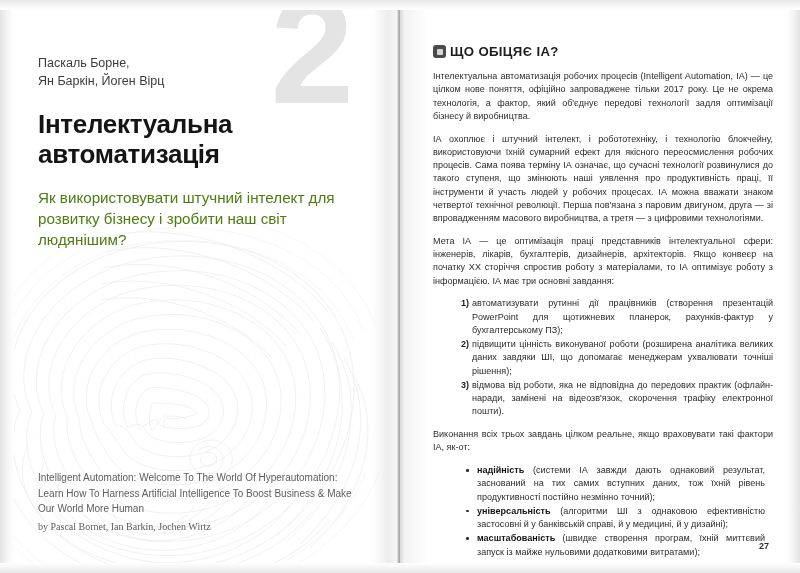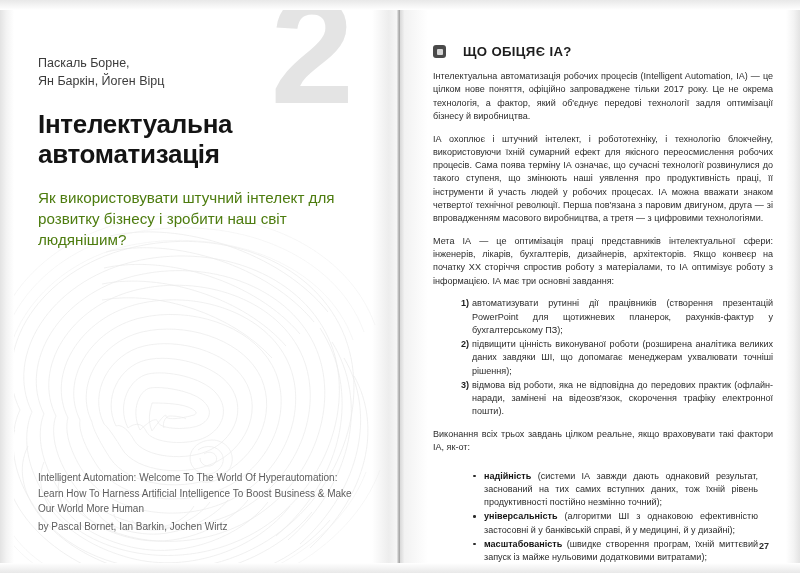--- a/index.html
+++ b/index.html
@@ -120,36 +120,36 @@
 
   .credit {
     position: absolute;
     left: 38px;
     top: 470px;
     width: 320px;
     font-size: 10px;
     line-height: 1.55;
     color: #5d5d5d;
   }
-  .credit .credit-by { display: block; margin-top: 2px; }
+  .credit .credit-by { display: block; margin-top: 2px; font-family: Liberation Serif, serif; }
 
   
   .page-right {
     position: absolute;
     left: 400px; top: 0;
     width: 400px; height: 573px;
     overflow: hidden;
   }
 
   .section-head {
     position: absolute;
     left: 33px; top: 44px;
     display: flex;
     align-items: center;
-    gap: 17px;
+    gap: 4px;
   }
   .head-icon {
     width: 13px; height: 13px;
     border-radius: 3px;
     background: #4a4a4a;
     display: inline-flex;
     align-items: center;
     justify-content: center;
     flex: 0 0 auto;
   }
@@ -198,21 +198,21 @@
     position: absolute;
     left: 0; top: 0;
     font-weight: 700;
     color: #1d1d1d;
     width: 14px;
     text-align: right;
   }
 
   ul.bul-list {
     list-style: none;
-    margin: 15px;
+    margin: 8px;
     padding: 0 0 0 24px;
   }
   ul.bul-list > li {
     position: relative;
     font-size: 9.05px;
     line-height: 1.465;
     color: #2c2c2c;
     text-align: justify;
     margin-bottom: 1px;
     padding-left: 12px;

